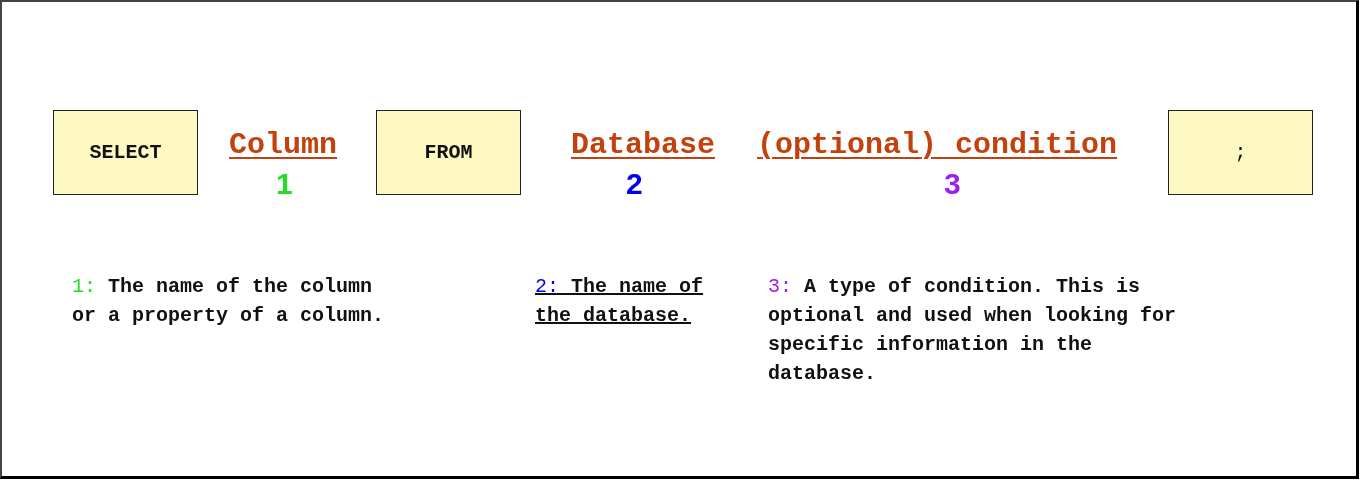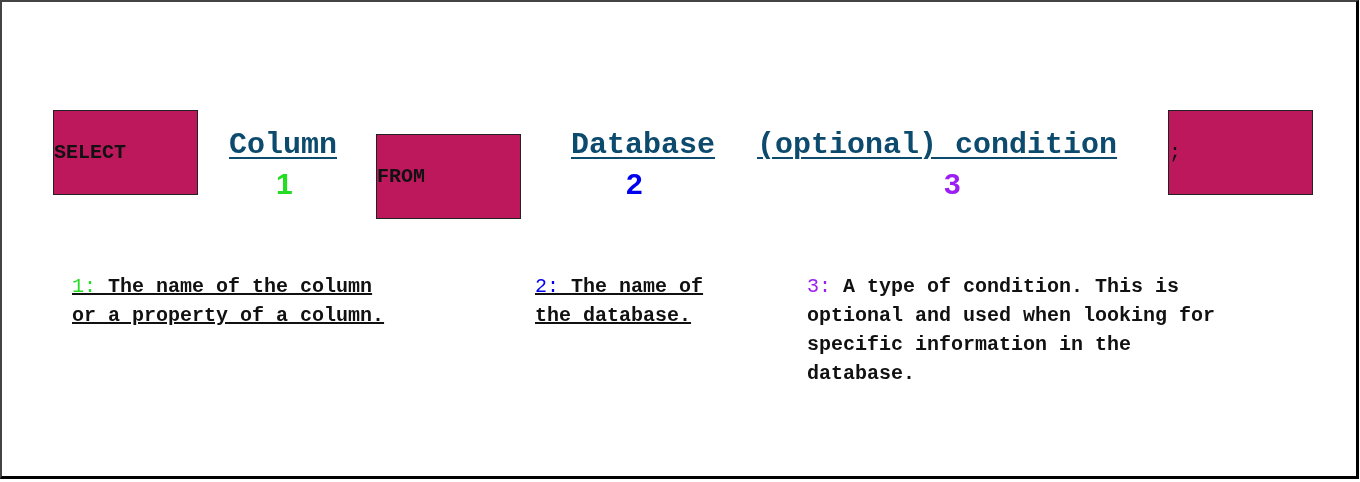--- a/index.html
+++ b/index.html
@@ -1,51 +1,51 @@
 <!DOCTYPE html>
 <html><head>
 <meta charset="utf-8">
 <style>
   html, body { margin:0; padding:0; background:#fff; }
   body { width:1360px; height:482px; position:relative; overflow:hidden; font-family:"Liberation Mono", monospace; }
   .frame { position:absolute; left:0; top:0; width:1354px; height:474px; border-top:2px solid #444; border-left:2px solid #444; border-right:3px solid #000; border-bottom:3px solid #000; }
-  .box { position:absolute; top:110px; width:143px; height:83px; background:#be185d; border:1px solid #222; display:flex; align-items:center; font-weight:bold; font-size:20px; color:#111; }
-  .term { position:absolute; top:128px; font-weight:bold; font-size:30px; color:#0c4a6e; text-decoration:underline; text-decoration-thickness:2px; text-underline-offset:4px; white-space:pre; text-align:center; }
+  .box { position:absolute; top:110px; width:143px; height:83px; background:#fef9c3; border:1px solid #222; display:flex; align-items:center; justify-content:center; font-weight:bold; font-size:20px; color:#111; }
+  .term { position:absolute; top:128px; font-weight:bold; font-size:30px; color:#c2410c; text-decoration:underline; text-decoration-thickness:2px; text-underline-offset:4px; white-space:pre; text-align:center; }
   .num { position:absolute; top:167px; font-size:30px; font-weight:bold; font-family:"Liberation Sans", sans-serif; text-align:center; }
   .desc { position:absolute; top:272px; font-weight:bold; font-size:20px; line-height:29px; color:#111; white-space:pre; }
   .desc .k { font-weight:normal; }
 </style>
 </head>
 <body>
 
 <div class="frame"></div>
 
 <div class="box" style="left:53px;">
   <span>SELECT</span>
 </div>
 
 <div class="term" style="left:229px;">Column</div>
 <div class="num" style="left:276px; color:#22dd22;">1</div>
 
-<div class="box" style="left:376px;margin-top:24px;">
+<div class="box" style="left:376px;">
   <span>FROM</span>
 </div>
 
 <div class="term" style="left:564px;margin-left:7px;">Database</div>
 <div class="num" style="left:626px; color:#0000ee;">2</div>
 
 <div class="term" style="left:757px;">(optional) condition</div>
 <div class="num" style="left:944px; color:#9b1ff2;">3</div>
 
 <div class="box" style="left:1168px;">
   <span style="font-weight:normal;">;</span>
 </div>
 
-<div class="desc" style="left:72px;text-decoration:underline;"><span class="k" style="color:#22dd22;">1:</span> <span>The name of the column
+<div class="desc" style="left:72px;"><span class="k" style="color:#22dd22;">1:</span> <span>The name of the column
 or a property of a column.</span></div>
 
 <div class="desc" style="left:535px;text-decoration:underline;"><span class="k" style="color:#0000ee;">2:</span> <span>The name of
 the database.</span></div>
 
-<div class="desc" style="left:807px;"><span class="k" style="color:#9b1ff2;">3:</span> <span>A type of condition. This is
+<div class="desc" style="left:768px;"><span class="k" style="color:#9b1ff2;">3:</span> <span>A type of condition. This is
 optional and used when looking for
 specific information in the
 database.</span></div>
 
 </body></html>

